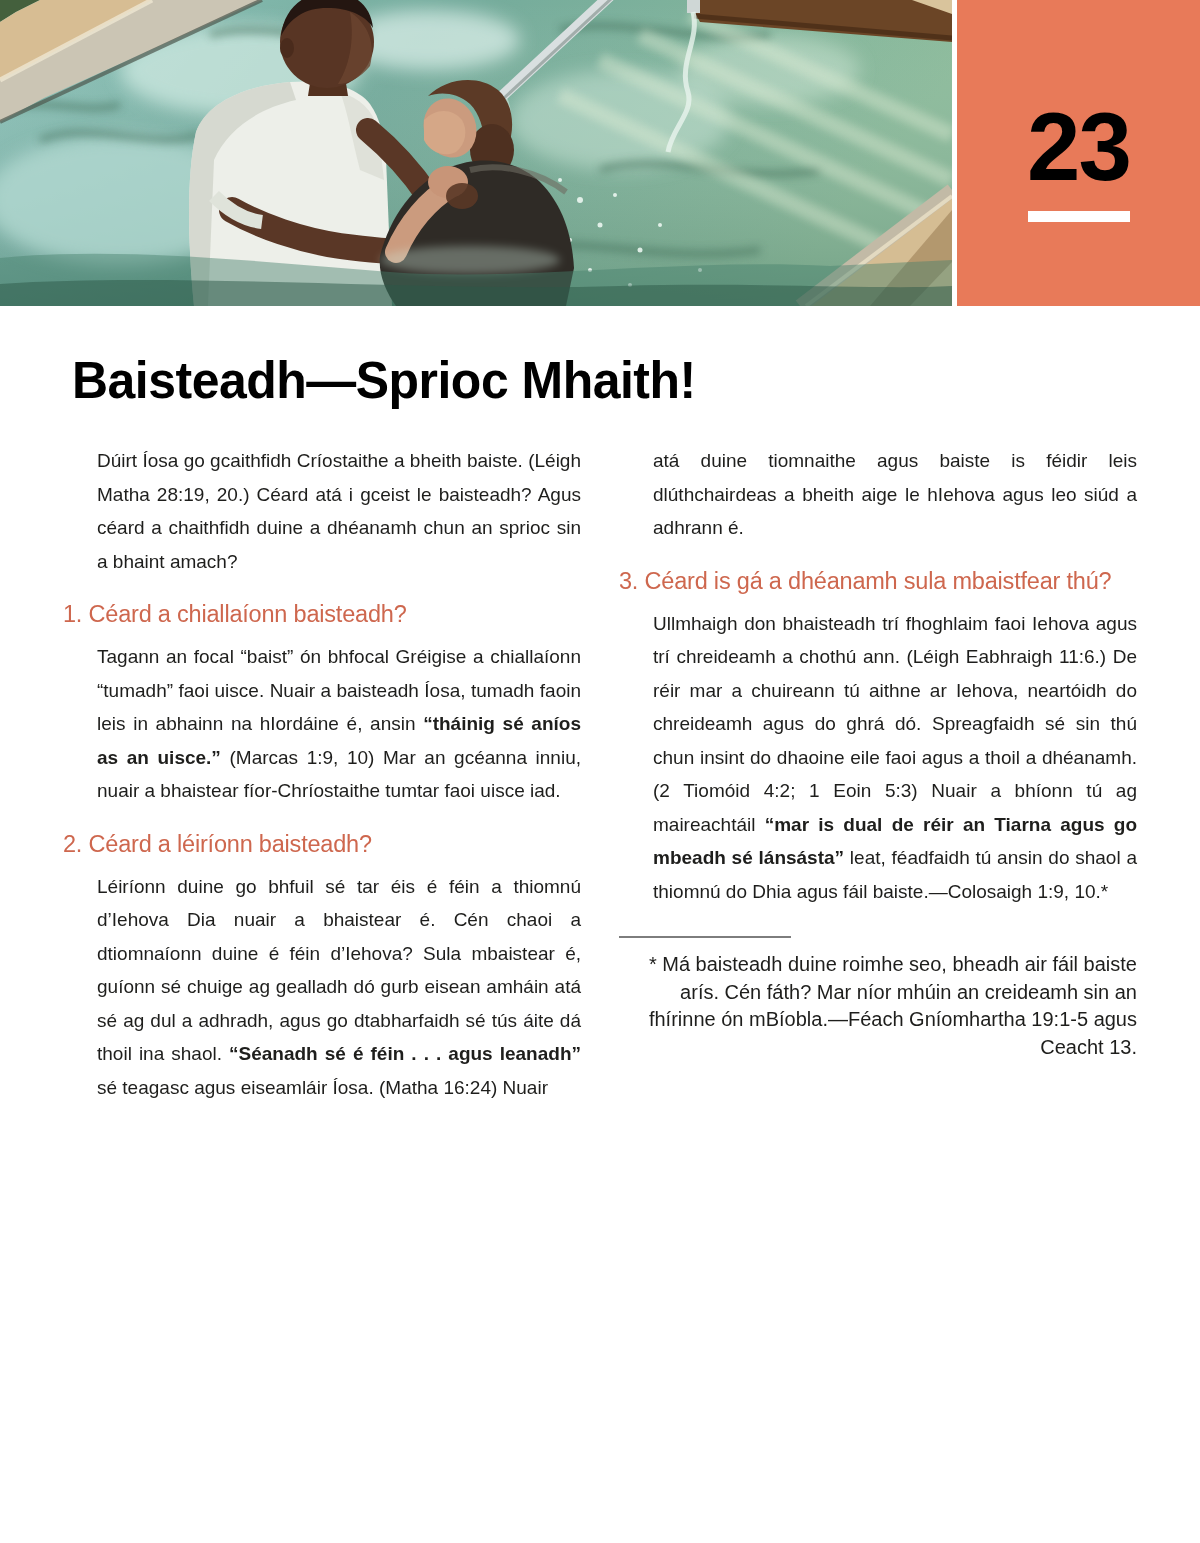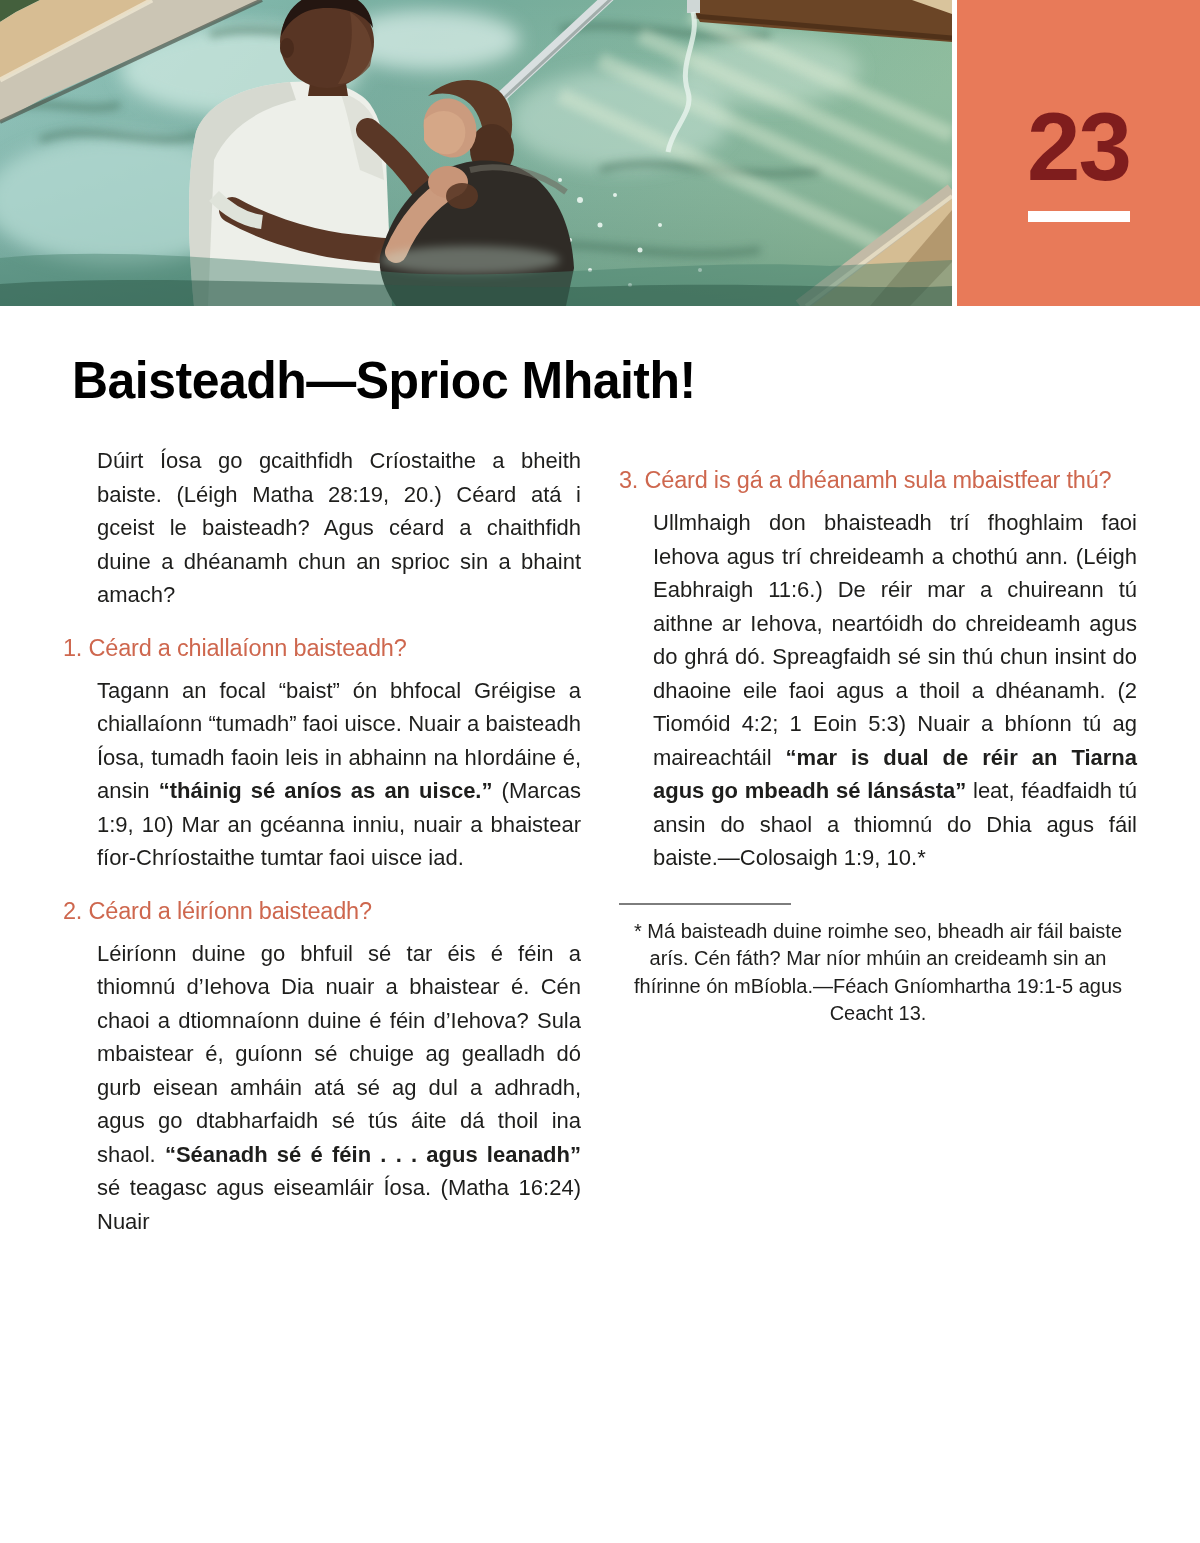--- a/index.html
+++ b/index.html
@@ -10,44 +10,44 @@
   
   .hero{position:relative;width:1200px;height:306px;}
   .photo{position:absolute;left:0;top:0;width:952px;height:306px;overflow:hidden;background:#74ab9c;}
   .photo svg{display:block;}
   .lesson-badge{
     position:absolute;left:957px;top:0;width:243px;height:306px;
     background:var(--accent-block,#E87A59);
     display:flex;flex-direction:column;align-items:center;justify-content:center;
     padding-top:14px;box-sizing:border-box;
   }
-  .lesson-number{font-size:96px;font-weight:700;color:#7f1d1d;line-height:1;letter-spacing:-2px;}
+  .lesson-number{font-size:96px;font-weight:700;color:#000000;line-height:1;letter-spacing:-2px;}
   .lesson-underline{width:102px;height:11px;background:#fff;margin-top:16px;}
   
   .title{
     margin:44px 0 0 72px;font-size:52px;font-weight:700;color:#000;
     letter-spacing:-0.5px;transform:scaleX(0.96);transform-origin:left center;white-space:nowrap;
   }
   
   .columns{display:flex;gap:38px;margin:34px 63px 0 63px;}
   .col{width:518px;box-sizing:border-box;}
   p.body{
-    font-size:22px;line-height:33.5px;text-align:justify;
+    font-size:19px;line-height:33.5px;text-align:justify;
     margin:0 0 17px 0;padding-left:34px;
   }
   p.body .bold{font-weight:700;}
   h2.sec{
     font-size:23.5px;font-weight:400;color:var(--heading-orange,#CE674E);
     margin:23px 0 12px 0;white-space:nowrap;letter-spacing:-0.2px;
   }
   h2.sec.first{margin-top:23px;}
   
   .footnote{margin-top:28px;}
   .footnote-rule{width:172px;height:2px;background:#7d7d7d;margin:0 0 13px 0;}
-  p.fn-text{font-size:20px;line-height:27.5px;margin:0;text-align:center;}
+  p.fn-text{font-size:20px;line-height:27.5px;margin:0;text-align:right;}
 </style>
 </head>
 <body>
 
 <div class="page">
 
   <header class="hero">
 
     <div class="photo">
       <svg viewBox="0 0 952 306" width="952" height="306">
@@ -186,20 +186,21 @@
       <p class="body"><span>Dúirt Íosa go gcaithfidh Críostaithe a bheith baiste. (Léigh Matha 28:19, 20.) Céard atá i gceist le baisteadh? Agus céard a chaithfidh duine a dhéanamh chun an sprioc sin a bhaint amach?</span></p>
 
       <h2 class="sec first">1. Céard a chiallaíonn baisteadh?</h2>
       <p class="body"><span>Tagann an focal “baist” ón bhfocal Gréigise a chiallaíonn “tumadh” faoi uisce. Nuair a baisteadh Íosa, tumadh faoin leis in abhainn na hIordáine é, ansin </span><span class="bold">“tháinig sé aníos as an uisce.”</span><span> (Marcas 1:9, 10) Mar an gcéanna inniu, nuair a bhaistear fíor-Chríostaithe tumtar faoi uisce iad.</span></p>
 
       <h2 class="sec">2. Céard a léiríonn baisteadh?</h2>
       <p class="body"><span>Léiríonn duine go bhfuil sé tar éis é féin a thiomnú d’Iehova Dia nuair a bhaistear é. Cén chaoi a dtiomnaíonn duine é féin d’Iehova? Sula mbaistear é, guíonn sé chuige ag gealladh dó gurb eisean amháin atá sé ag dul a adhradh, agus go dtabharfaidh sé tús áite dá thoil ina shaol. </span><span class="bold">“Séanadh sé é féin . . . agus leanadh”</span><span> sé teagasc agus eiseamláir Íosa. (Matha 16:24) Nuair</span></p>
     </div>
 
     <div class="col">
+      <p class="body"><span>atá duine tiomnaithe agus baiste is féidir leis dlúthchairdeas a bheith aige le hIehova agus leo siúd a adhrann é.</span></p>
 
       <h2 class="sec">3. Céard is gá a dhéanamh sula mbaistfear thú?</h2>
       <p class="body"><span>Ullmhaigh don bhaisteadh trí fhoghlaim faoi Iehova agus trí chreideamh a chothú ann. (Léigh Eabhraigh 11:6.) De réir mar a chuireann tú aithne ar Iehova, neartóidh do chreideamh agus do ghrá dó. Spreagfaidh sé sin thú chun insint do dhaoine eile faoi agus a thoil a dhéanamh. (2 Tiomóid 4:2; 1 Eoin 5:3) Nuair a bhíonn tú ag maireachtáil </span><span class="bold">“mar is dual de réir an Tiarna agus go mbeadh sé lánsásta”</span><span> leat, féadfaidh tú ansin do shaol a thiomnú do Dhia agus fáil baiste.—Colosaigh 1:9, 10.*</span></p>
 
       <div class="footnote">
         <div class="footnote-rule"></div>
         <p class="fn-text"><span>* Má baisteadh duine roimhe seo, bheadh air fáil baiste arís. Cén fáth? Mar níor mhúin an creideamh sin an fhírinne ón mBíobla.—Féach Gníomhartha 19:1-5 agus Ceacht 13.</span></p>
       </div>
     </div>
 

